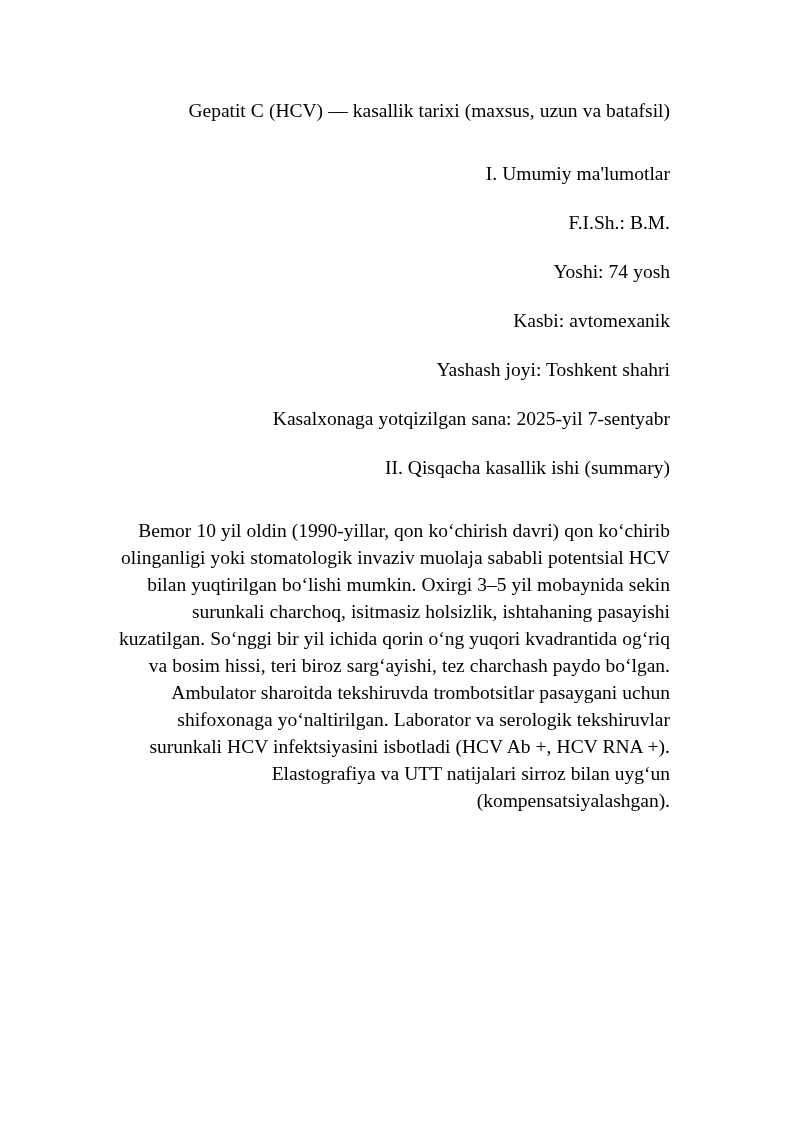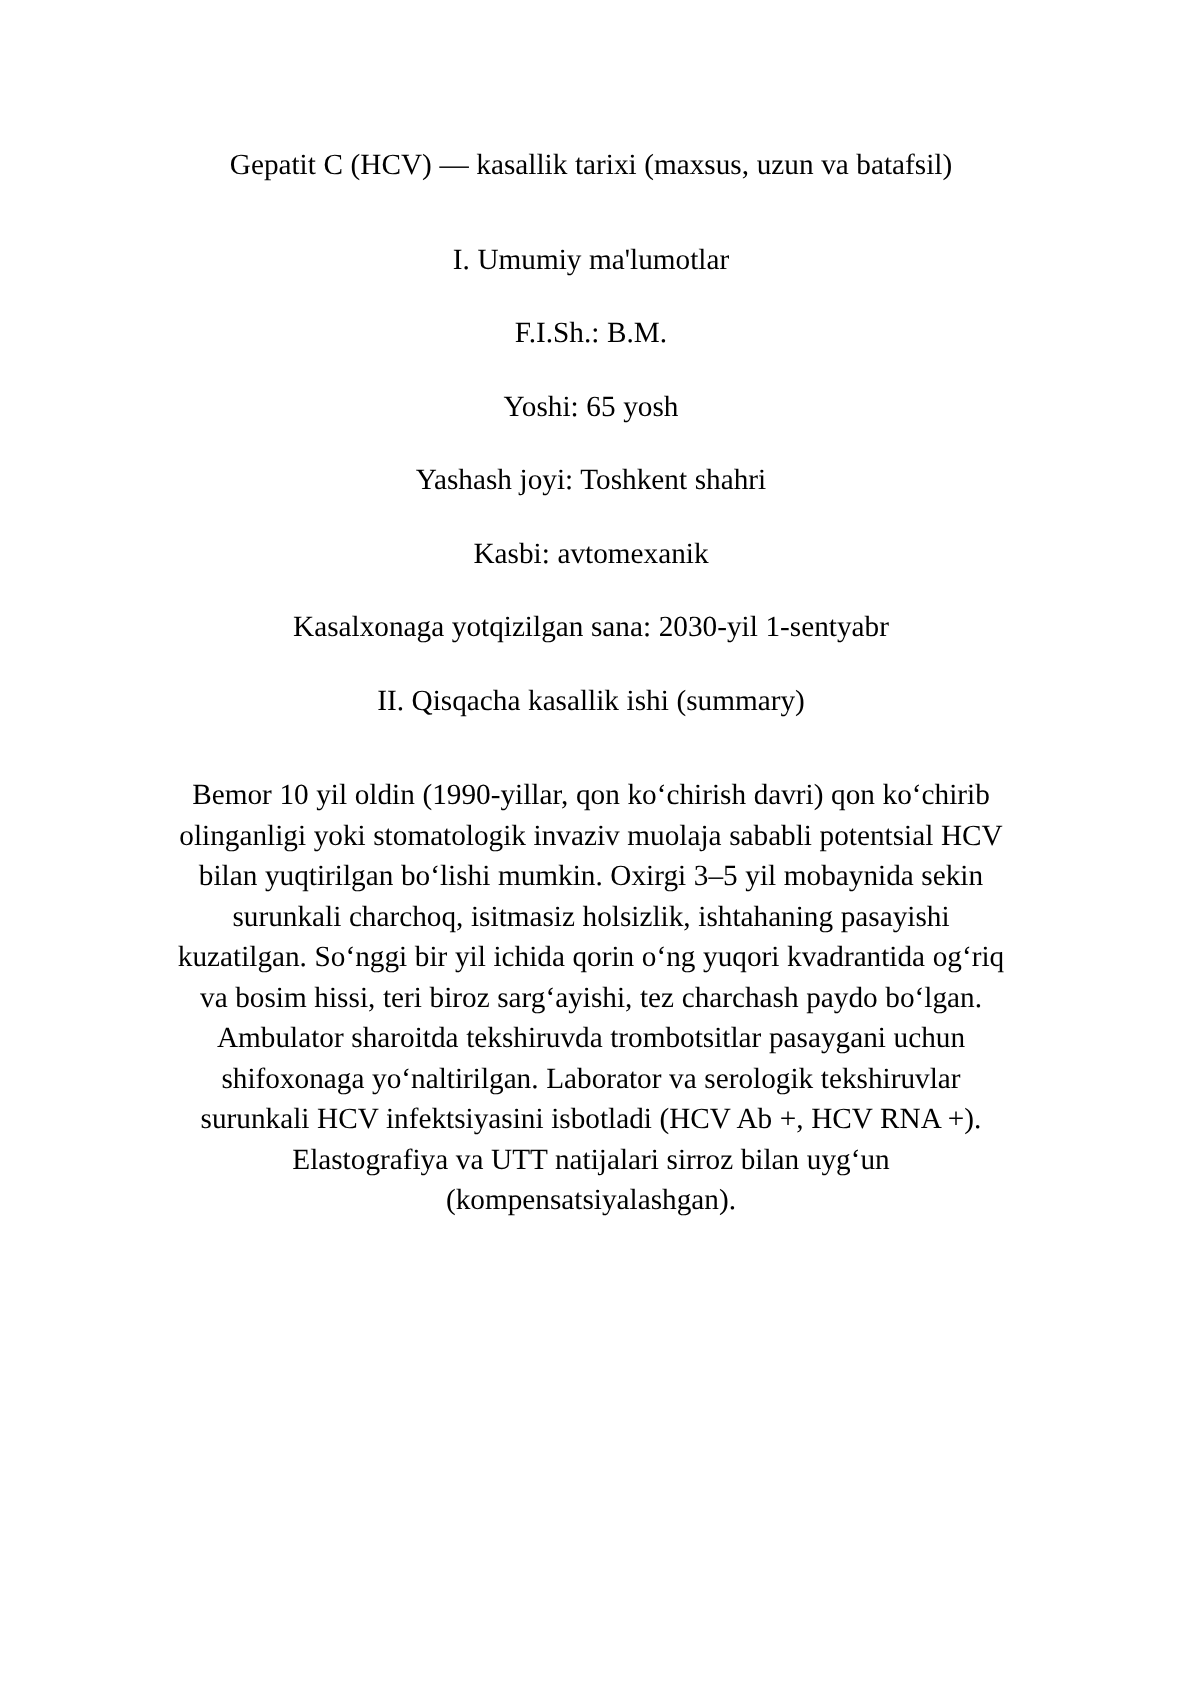--- a/index.html
+++ b/index.html
@@ -28,21 +28,21 @@
 
   .doc-body {
     width: 552px;
   }
 
   
   .para {
     font-size: 19.5px;
     line-height: 27px;
     margin: 0 0 22px 0;
-    text-align: center;
+    text-align: right;
     word-spacing: 0.2px;
     white-space: pre-line;
   }
 
   
   .title-block {
     margin-bottom: 22px;
   }
 
   .title-block .para {
@@ -59,22 +59,22 @@
 
 <div class="page">
   <div class="doc-body">
 
     <div class="title-block">
       <p class="para">Gepatit C (HCV) — kasallik tarixi (maxsus, uzun va batafsil)</p>
       <p class="para">I. Umumiy ma'lumotlar</p>
     </div>
 
     <p class="para">F.I.Sh.: B.M.</p>
-    <p class="para">Yoshi: 65 yosh</p>
+    <p class="para">Yoshi: 74 yosh</p>
+    <p class="para">Kasbi: avtomexanik</p>
     <p class="para">Yashash joyi: Toshkent shahri</p>
-    <p class="para">Kasbi: avtomexanik</p>
-    <p class="para">Kasalxonaga yotqizilgan sana: 2030-yil 1-sentyabr</p>
+    <p class="para">Kasalxonaga yotqizilgan sana: 2025-yil 7-sentyabr</p>
 
     <p class="para">II. Qisqacha kasallik ishi (summary)</p>
     <p class="para">Bemor 10 yil oldin (1990-yillar, qon koʻchirish davri) qon koʻchirib olinganligi yoki stomatologik invaziv muolaja sababli potentsial HCV bilan yuqtirilgan boʻlishi mumkin. Oxirgi 3–5 yil mobaynida sekin surunkali charchoq, isitmasiz holsizlik, ishtahaning pasayishi kuzatilgan. Soʻnggi bir yil ichida qorin oʻng yuqori kvadrantida ogʻriq va bosim hissi, teri biroz sargʻayishi, tez charchash paydo boʻlgan. Ambulator sharoitda tekshiruvda trombotsitlar pasaygani uchun shifoxonaga yoʻnaltirilgan. Laborator va serologik tekshiruvlar surunkali HCV infektsiyasini isbotladi (HCV Ab +, HCV RNA +). Elastografiya va UTT natijalari sirroz bilan uygʻun (kompensatsiyalashgan).</p>
 
   </div>
 </div>
 
 </body></html>

